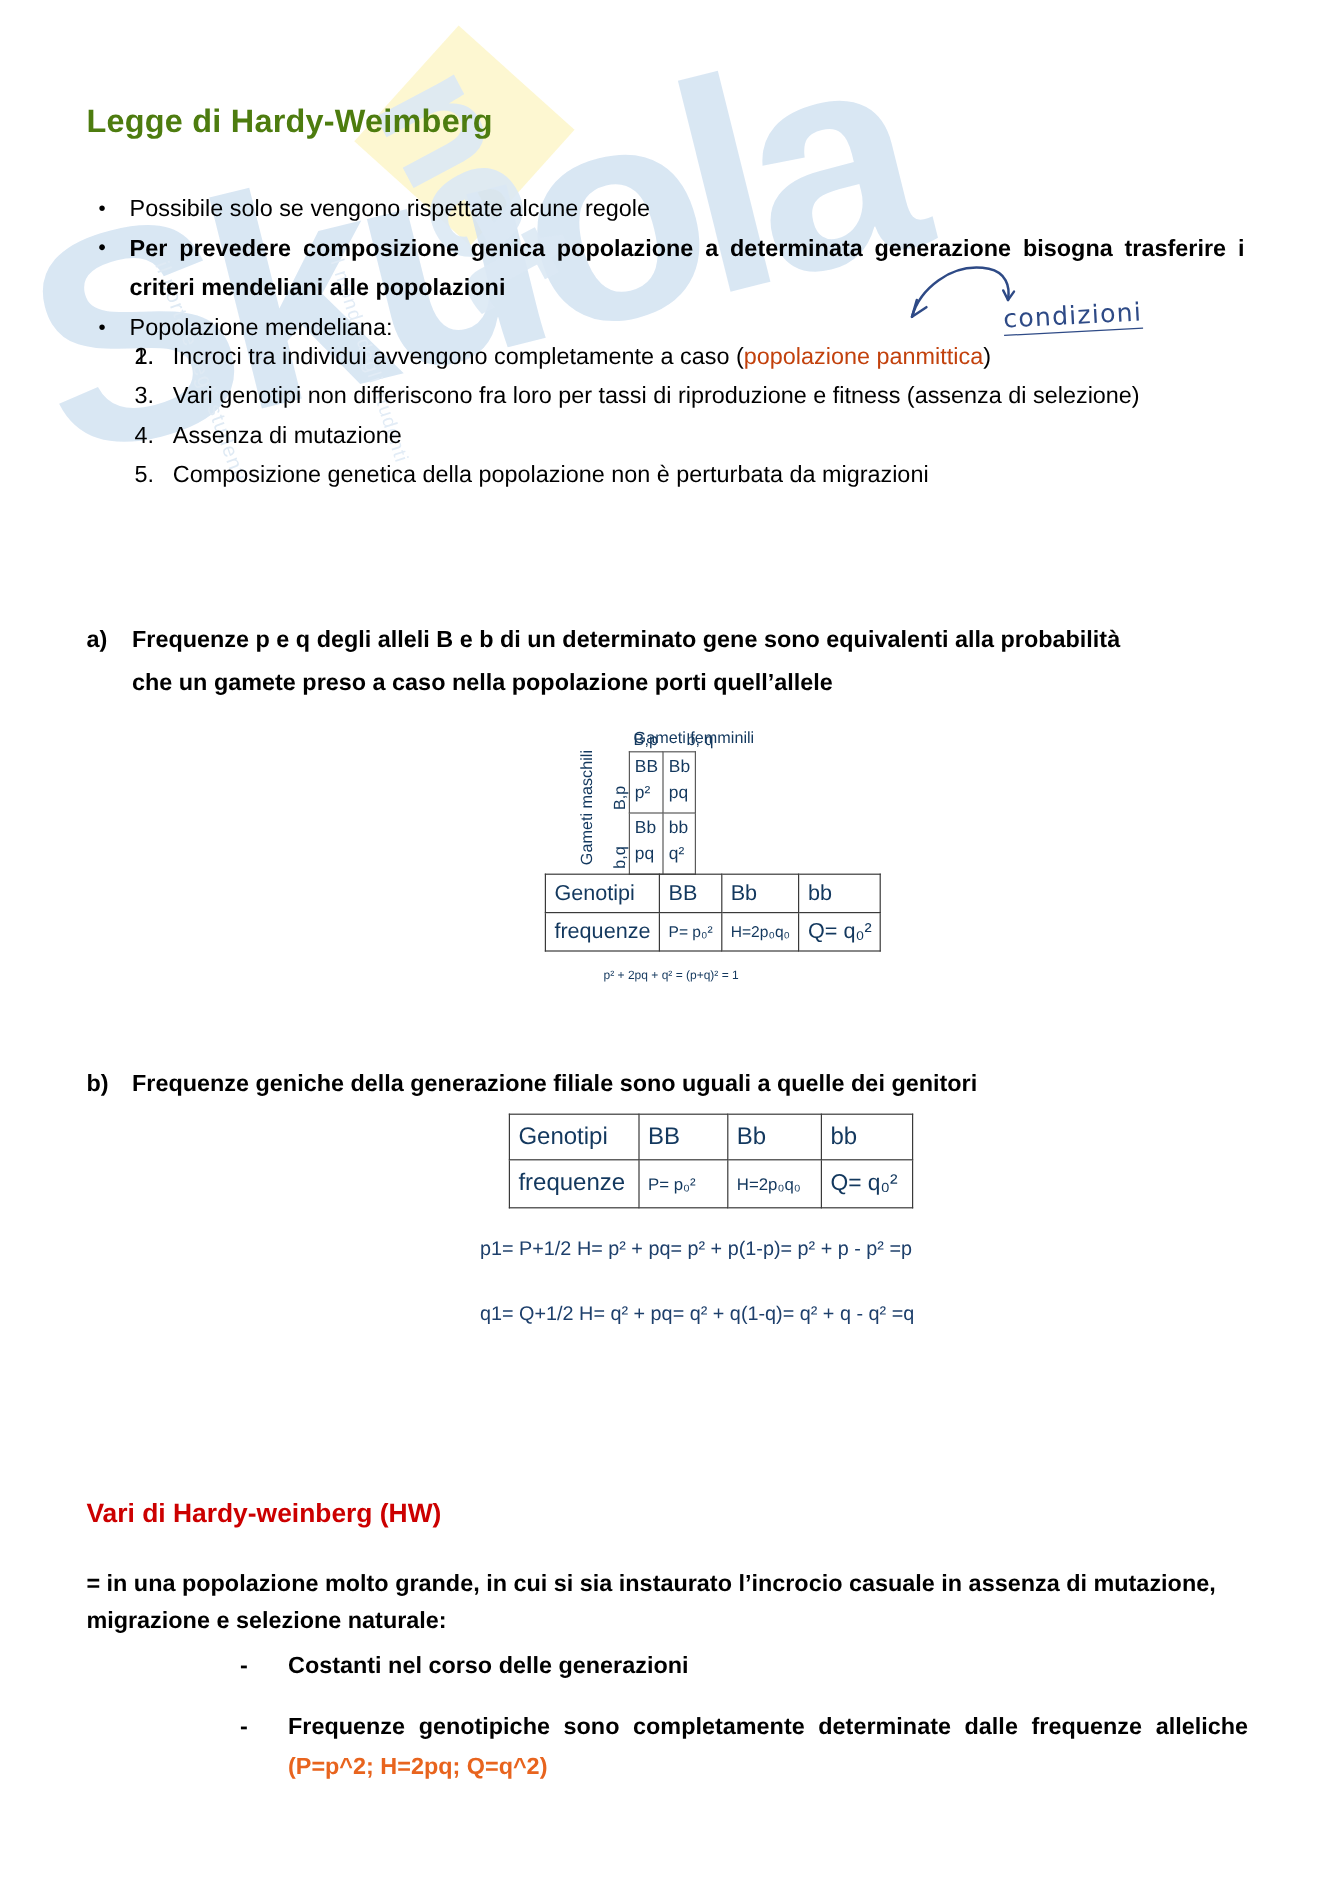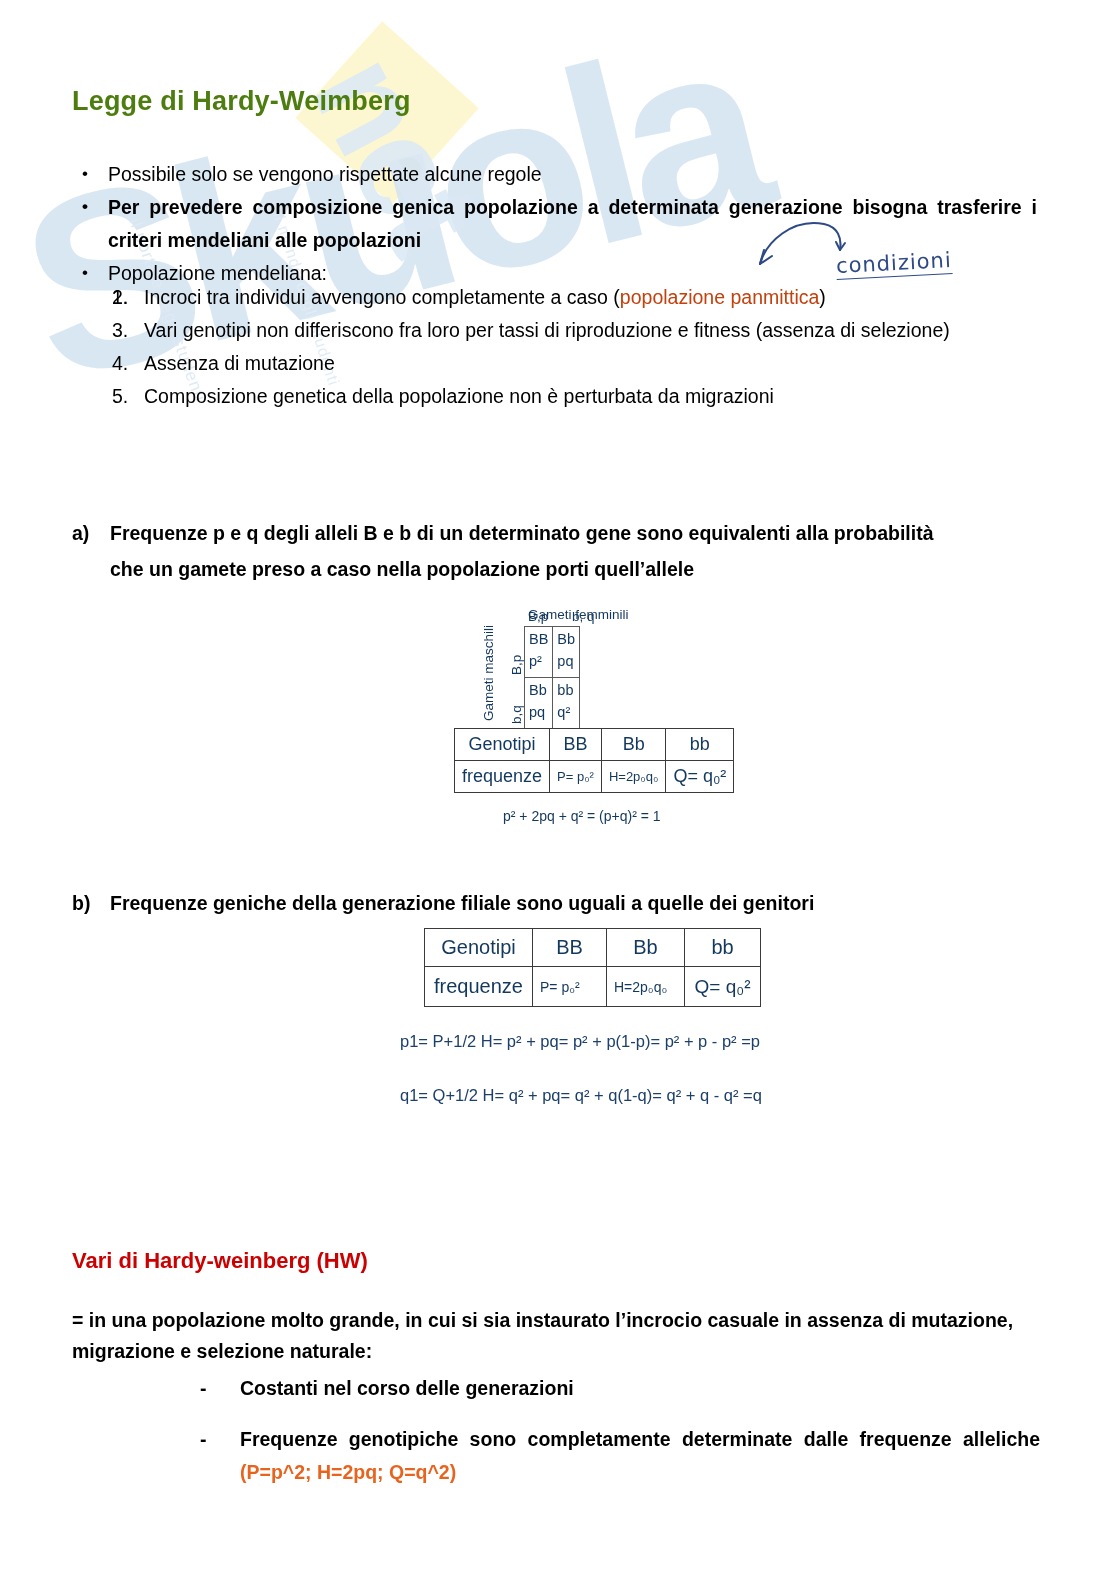--- a/index.html
+++ b/index.html
@@ -154,24 +154,24 @@
     color:#13385e;
   }
   table.geno td{
     border:1.4px solid #3a3a3a;
     padding:3px 7px;
     font-size:17px;
     height:32px;
     white-space:nowrap;
   }
   table.geno td.small{ font-size:13px; }
-  table.geno td.big{ font-size:18px;text-align:center; }
+  table.geno td.big{ font-size:18px; }
   .formula{
     position:absolute;
-    font-size:14px;
+    font-size:10px;
     color:#13385e;
     white-space:nowrap;
   }
   .formula-lg{
     position:absolute;
     font-size:16.5px;
     color:#1d3f6b;
     white-space:nowrap;
   }
 

